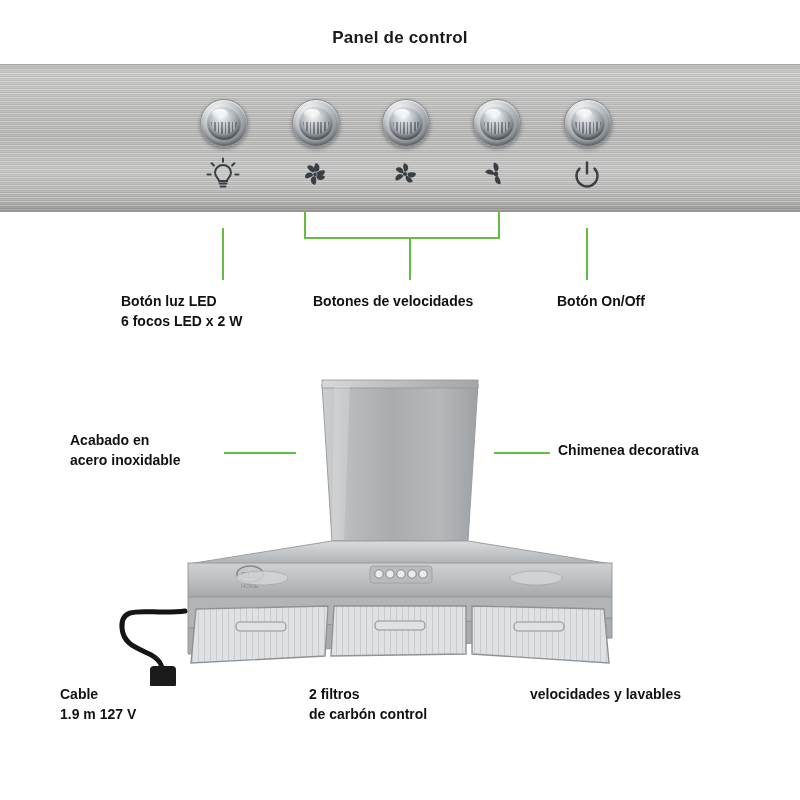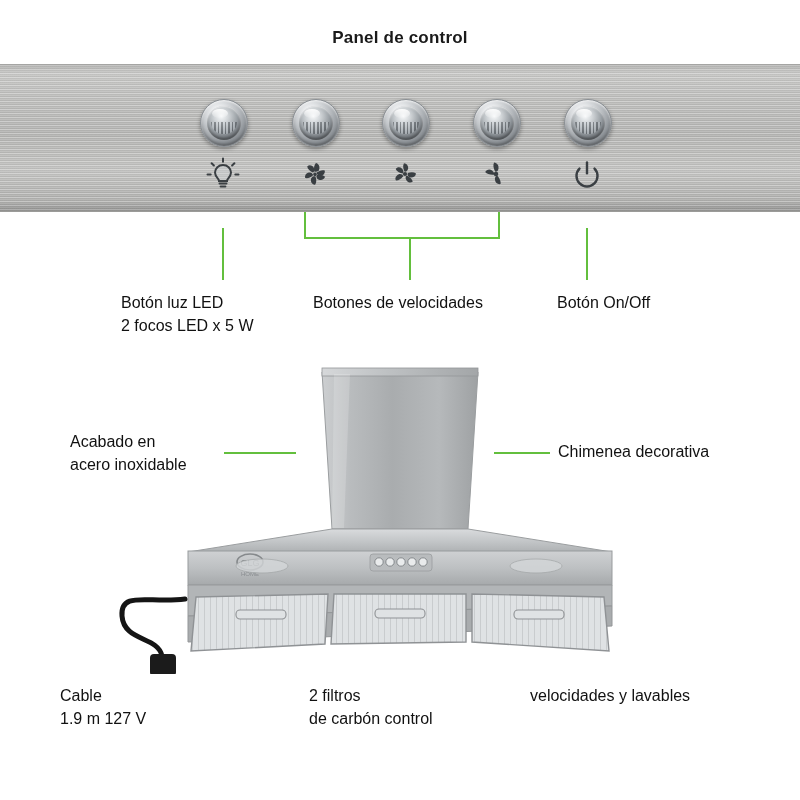--- a/index.html
+++ b/index.html
@@ -121,32 +121,32 @@
   .gline {
     position: absolute;
     background: #63bf3d;
   }
   .gline.v { width: 2px; }
   .gline.h { height: 2px; }
 
   
   .callout {
     position: absolute;
-    font-size: 16px;
-    font-weight: normal;
+    font-size: 14px;
+    font-weight: bold;
     line-height: 1.45;
     color: #111111;
     white-space: nowrap;
   }
 
   
   .hood-wrap {
     position: absolute;
     left: 0;
-    top: 354px;
+    top: 366px;
     width: 800px;
     height: 320px;
   }
   .hood-wrap svg { display: block; }
 </style>
 </head>
 <body>
 
 <div class="root">
 
@@ -241,21 +241,21 @@
 
   <div class="gline v" style="left:304px; top:212px; height:26px;"></div>
   <div class="gline v" style="left:498px; top:212px; height:26px;"></div>
   <div class="gline h" style="left:304px; top:237px; width:196px;"></div>
   <div class="gline v" style="left:409px; top:237px; height:43px;"></div>
 
   <div class="gline v" style="left:586px; top:228px; height:52px;"></div>
 
   <div class="callout" style="left:121px; top:291px;">
     <div>Botón luz LED</div>
-    <div>2 focos LED x 5 W</div>
+    <div>6 focos LED x 2 W</div>
   </div>
 
   <div class="callout" style="left:313px; top:291px;">Botones de velocidades</div>
 
   <div class="callout" style="left:557px; top:291px;">Botón  On/Off</div>
 
   <div class="hood-wrap">
     <svg width="800" height="320" viewBox="0 0 800 320">
       <defs>
         <linearGradient id="chimneyG" x1="0" y1="0" x2="1" y2="0">

